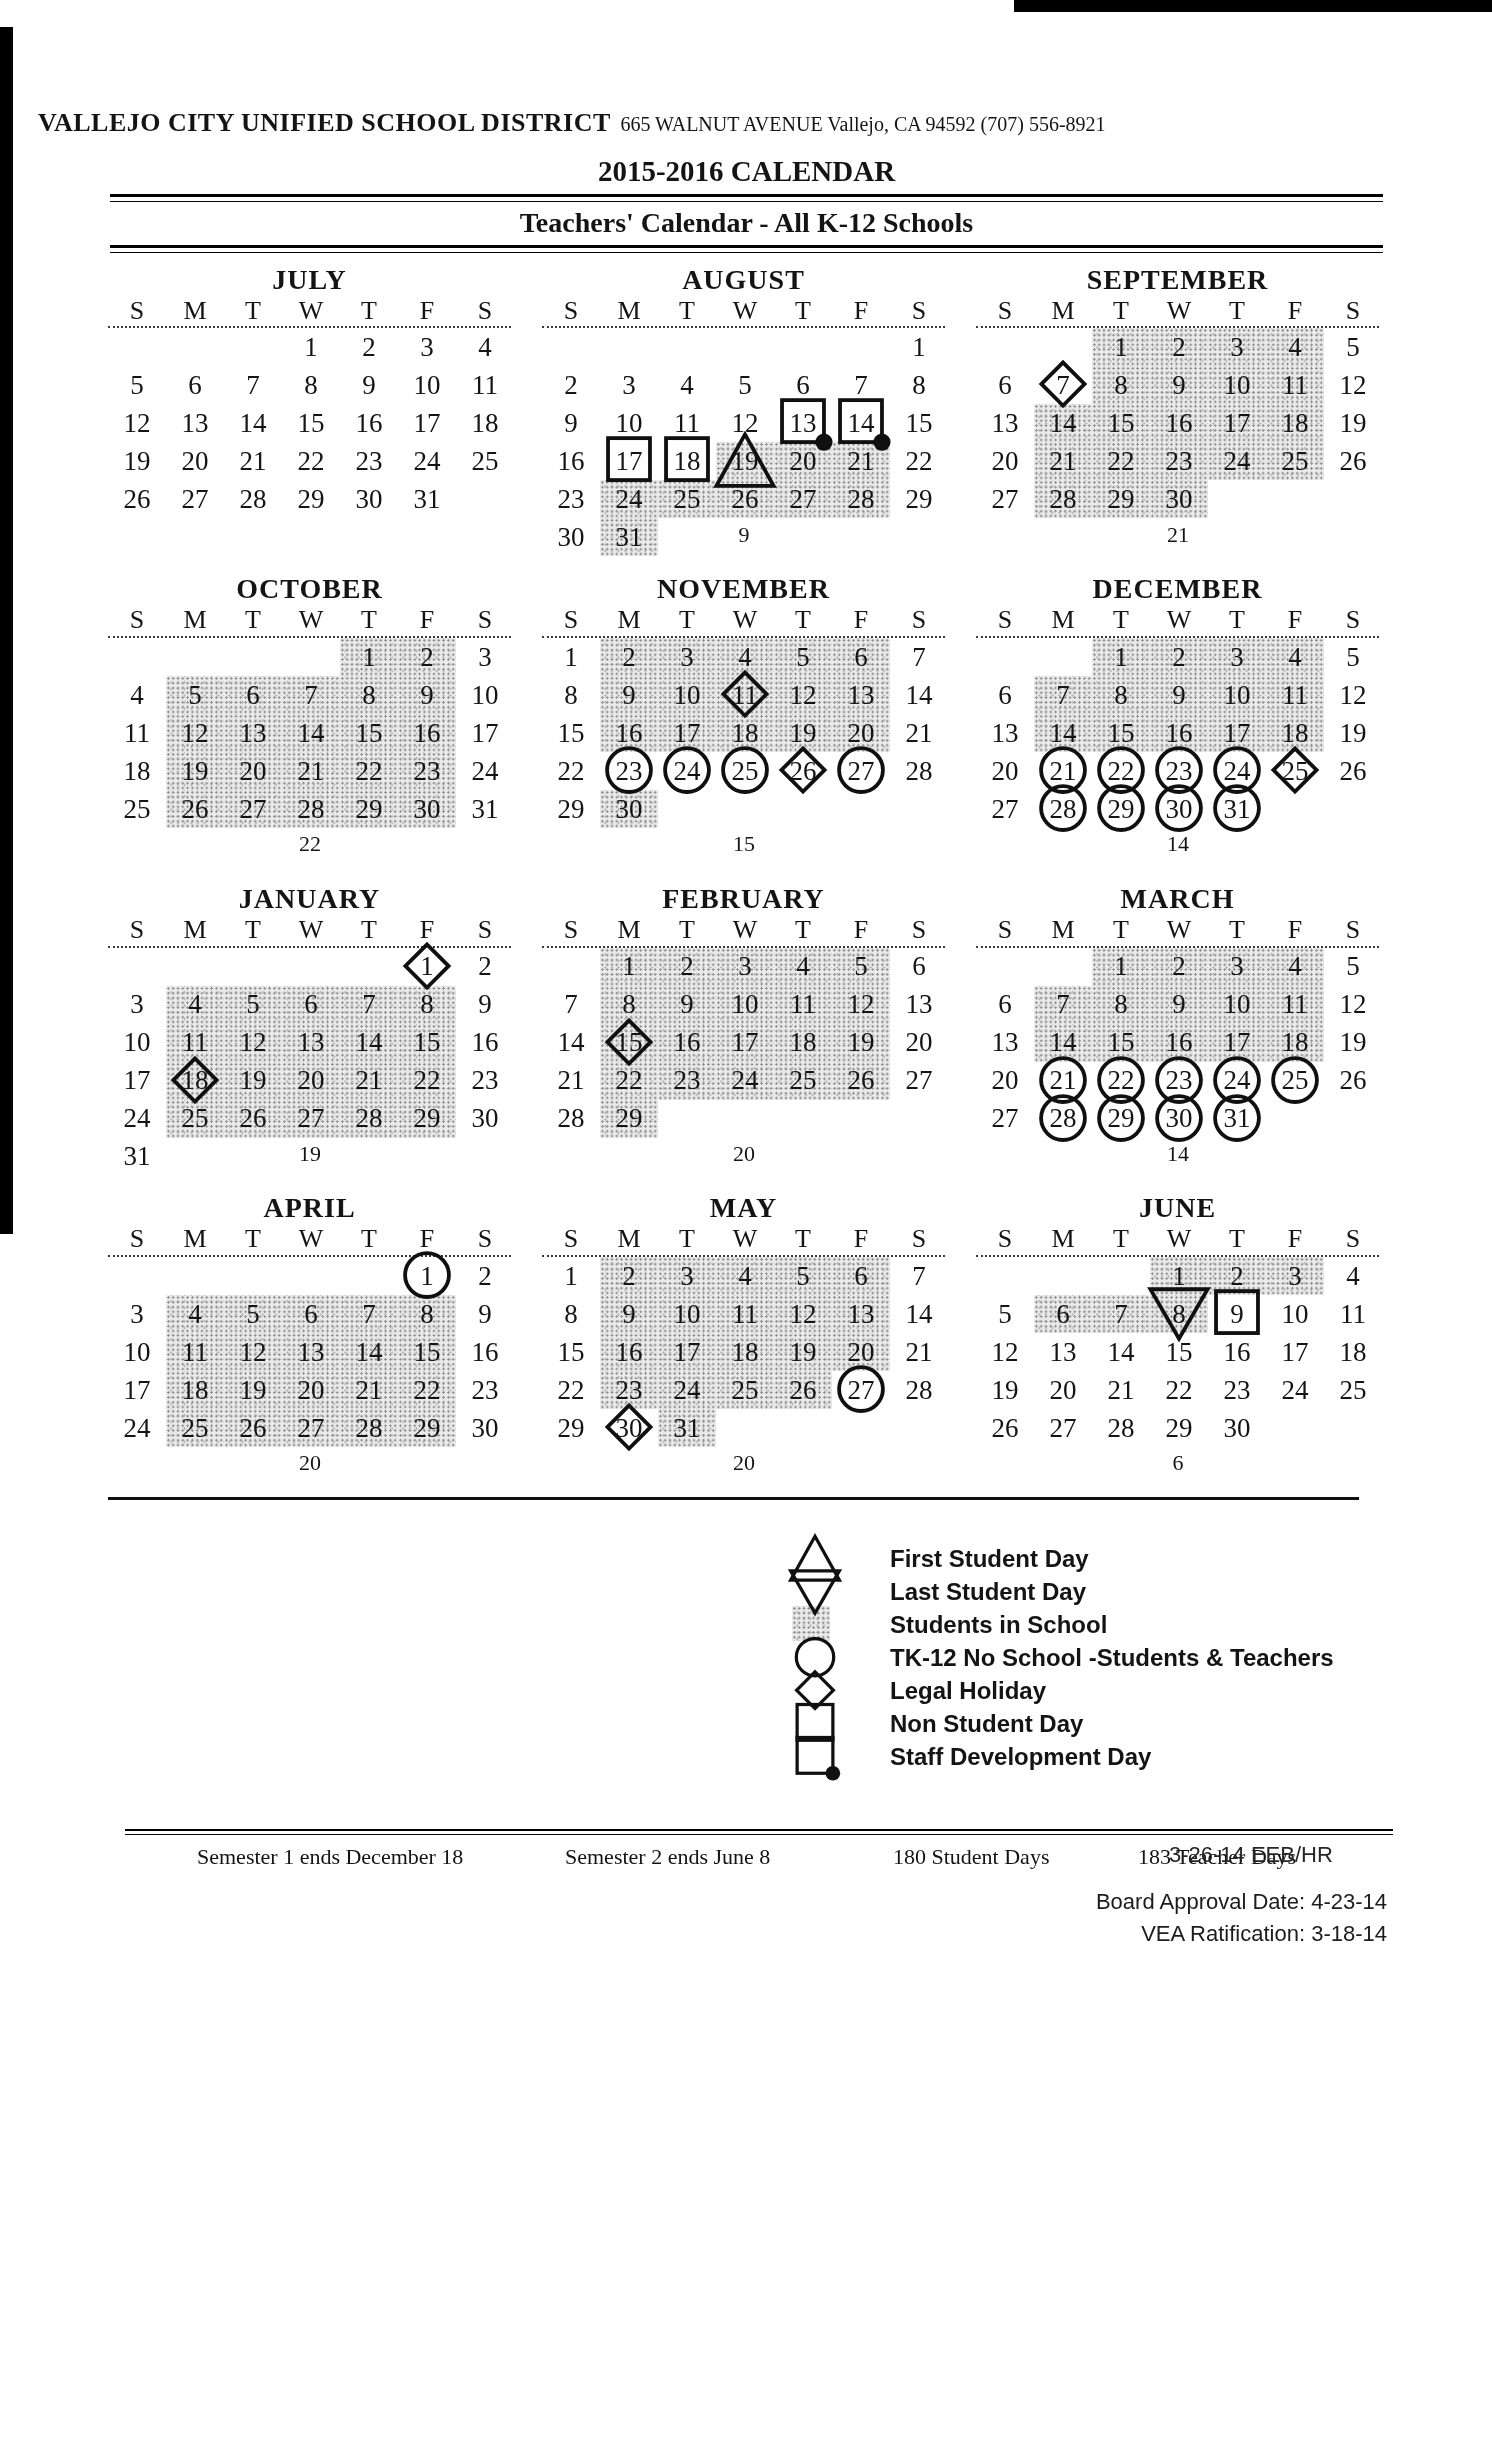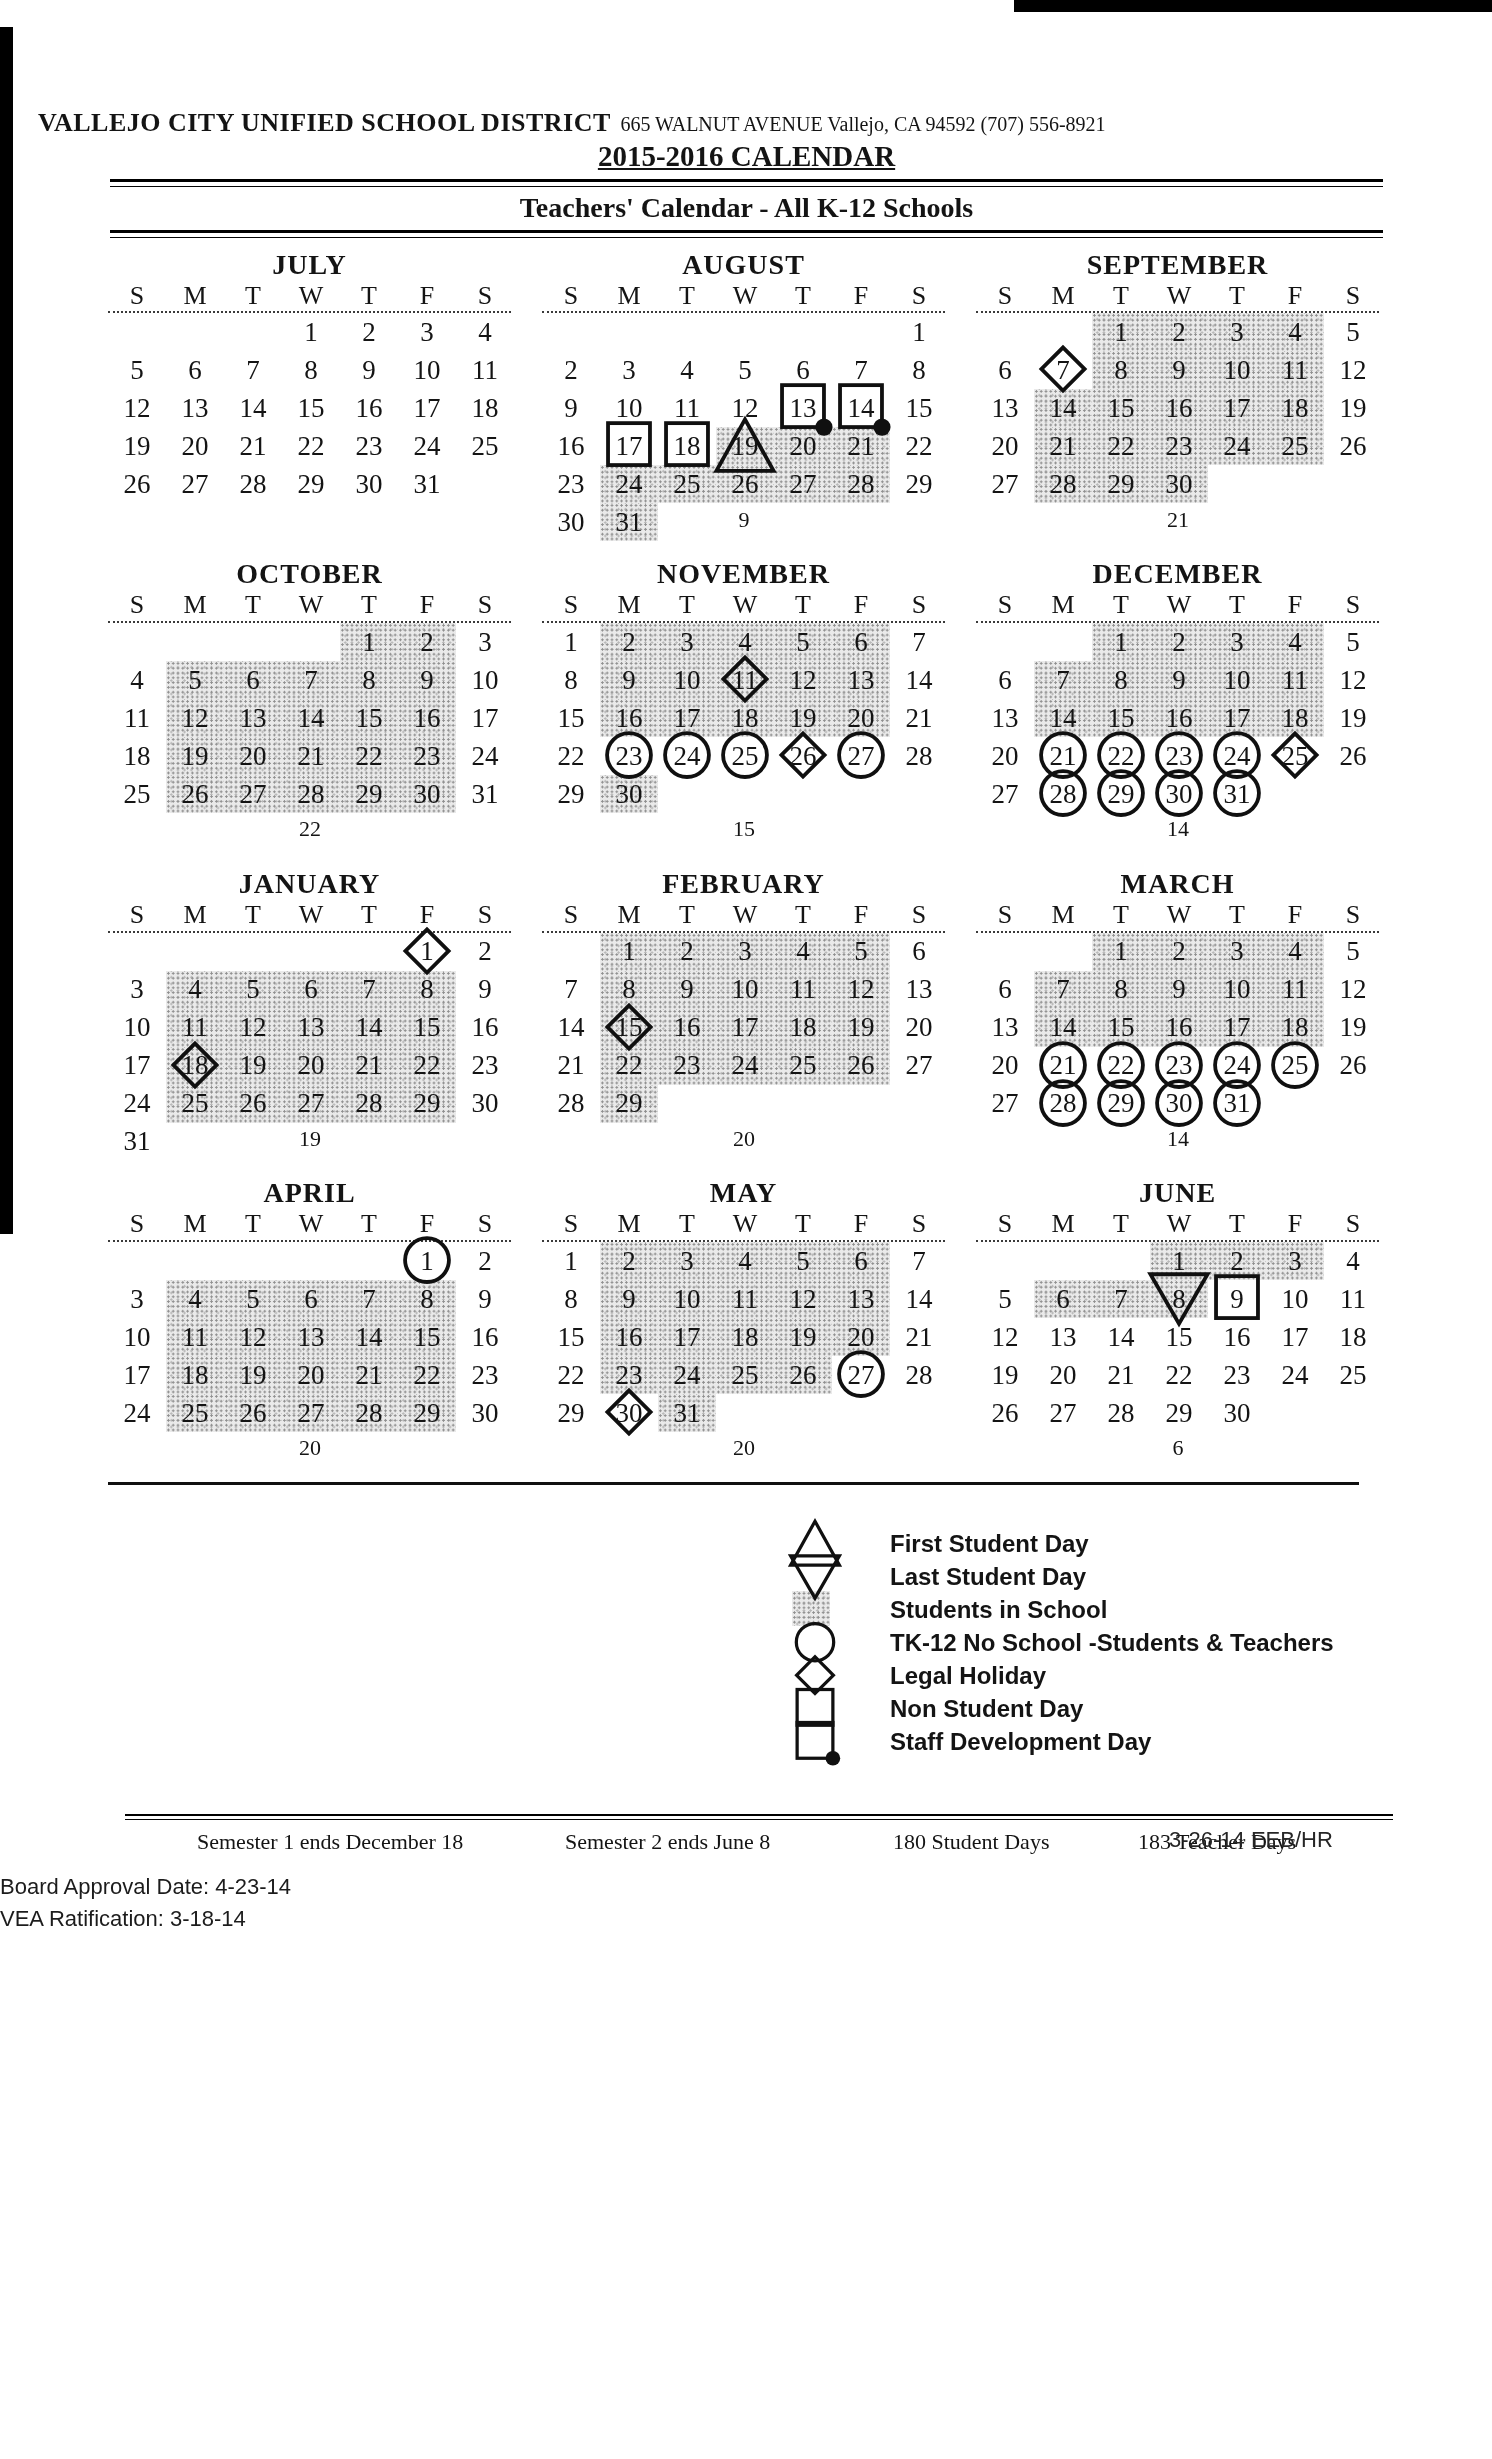--- a/index.html
+++ b/index.html
@@ -11,21 +11,21 @@
   .page{position:relative;width:1493px;height:2459px;overflow:hidden;}
 
   
   .left-strip{position:absolute;left:0;top:27px;width:12.5px;height:1207px;background:#000;}
   .top-line{position:absolute;top:0;left:1014px;right:0;height:11.5px;background:#000;}
 
   
   .hdr{margin:0 38px;padding-top:108px;text-align:left;white-space:nowrap;}
   .district{font-weight:bold;font-size:26px;letter-spacing:0.5px;}
   .addr{font-size:20px;margin-left:9.6px;}
-  .title{margin-top:2px;text-align:center;font-weight:bold;font-size:29px;text-decoration:underline;}
+  .title{margin-top:17px;text-align:center;font-weight:bold;font-size:29px;}
   .rule{height:3.8px;border-top:3.8px solid #000;border-bottom:1.9px solid #050505;margin:5.8px 110px 0 110px;}
   .subtitle{margin-top:5.8px;text-align:center;font-weight:bold;font-size:28px;}
 
   
   .months{
     margin:9.6px 0 0 108px;
     display:grid;grid-template-columns:repeat(3,403px);column-gap:31px;row-gap:9.6px;
   }
   .month{position:relative;width:403px;height:300px;}
   .mtitle{height:33px;line-height:33px;text-align:center;font-weight:bold;font-size:28px;letter-spacing:1px;}
@@ -58,21 +58,21 @@
 
   
   .rule-c{height:2.9px;border-top:2.9px solid #000;border-bottom:1.9px solid #050505;margin:56px 100px 0 125px;}
   .footer{position:relative;height:42px;margin-top:9px;font-size:22px;}
   .footer span.fi{position:absolute;top:0;white-space:nowrap;}
   .f-s1{left:197px;}
   .f-s2{left:565px;}
   .f-sd{left:893px;}
   .td-wrap{position:absolute;left:1138px;top:0;white-space:nowrap;text-align:center;}
   .stamp{position:absolute;left:31px;top:-1.9px;font-family:"Liberation Sans", sans-serif;font-size:22px;color:#262626;}
-  .approval{margin-right:106px;text-align:left;font-family:"Liberation Sans", sans-serif;font-size:22px;line-height:32px;color:#1c1c1c;}
+  .approval{margin-right:106px;text-align:right;font-family:"Liberation Sans", sans-serif;font-size:22px;line-height:32px;color:#1c1c1c;}
 </style>
 </head>
 <body>
 
 <div class="page">
   <div class="left-strip"></div>
   <div class="top-line"></div>
 
   <div class="hdr"><span class="district">VALLEJO CITY UNIFIED SCHOOL DISTRICT</span><span class="addr">665 WALNUT AVENUE  Vallejo, CA  94592 (707) 556-8921</span></div>
 

